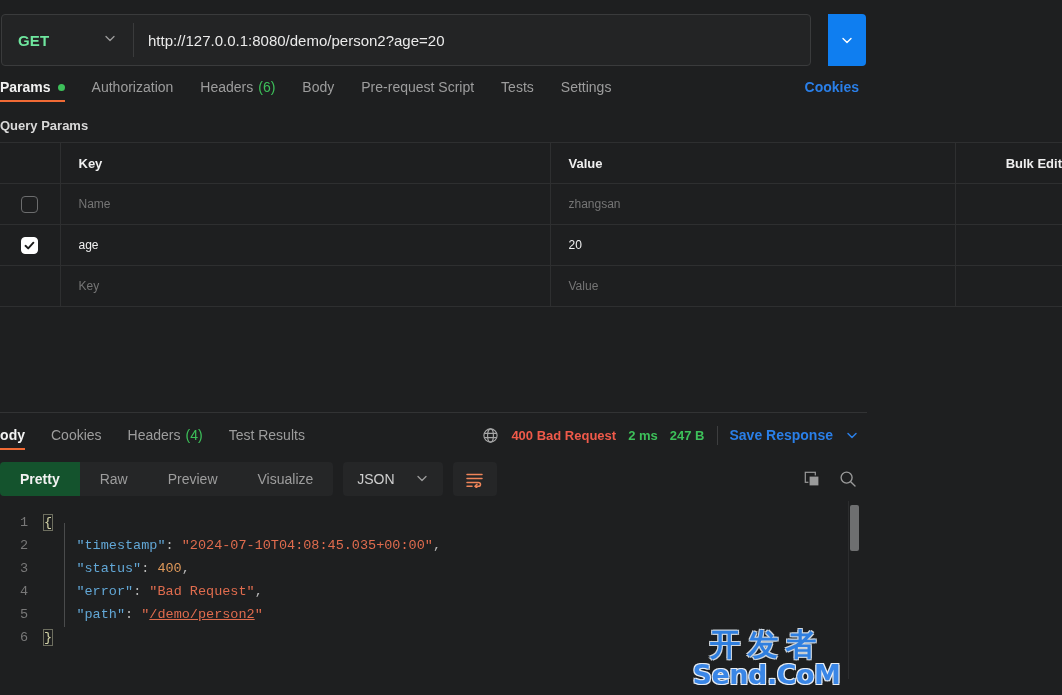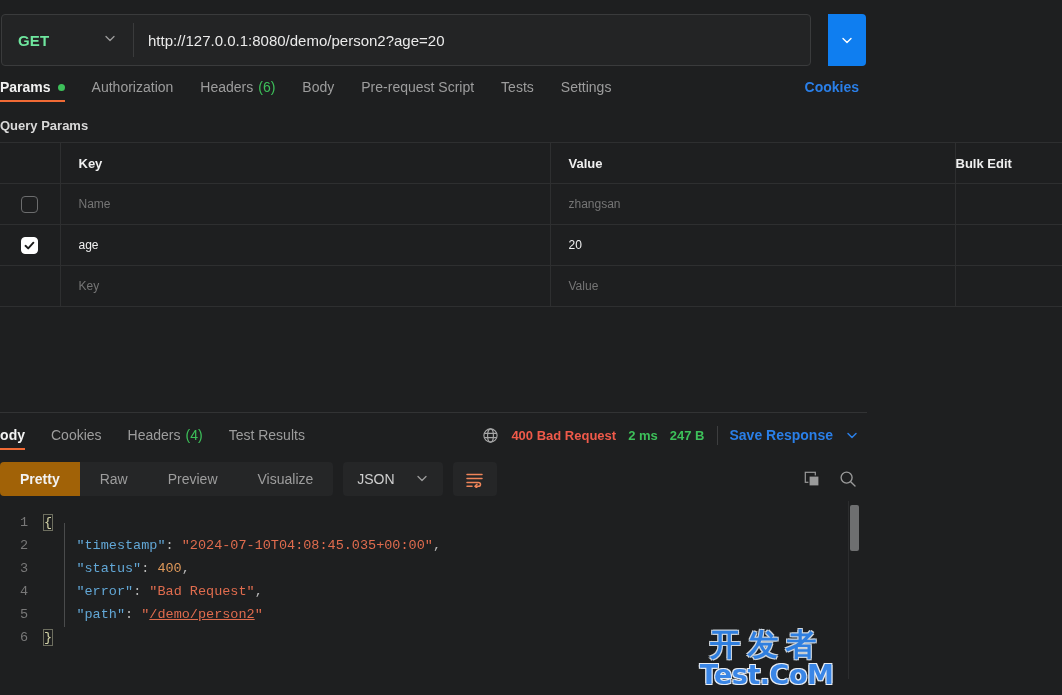--- a/index.html
+++ b/index.html
@@ -167,21 +167,21 @@
   .params-table td { height: 41px; vertical-align: middle; border-right: 1px solid #2e2f30; }
   .params-table tr td:last-child { border-right: none; }
   .col-check { width: 60px; }
   .col-key { width: 490px; }
   .col-val { width: 405px; }
   .col-bulk { width: 107px; }
   .hdr td { font-size: 13px; font-weight: 700; color: #efefef; }
   .hdr .cell-pad { padding-left: 18px; }
   .bulk-edit {
     font-size: 13px; font-weight: 700; color: #efefef;
-    text-align: left; cursor: pointer;
+    text-align: right; cursor: pointer;
   }
   .cell-pad { padding-left: 18px; font-size: 12px; }
   .cell-ph { color: #757575; }
   .cell-val { color: #f0f0f0; }
   .chk-wrap { display: flex; align-items: center; justify-content: center; }
   .chk {
     width: 17px; height: 17px;
     border: 1px solid #6c6d6e;
     border-radius: 4px;
     background: transparent;
@@ -268,21 +268,21 @@
     align-items: stretch;
     overflow: hidden;
   }
   .seg {
     display: flex; align-items: center;
     padding: 0 20px;
     font-size: 14px;
     color: #9d9d9d;
     cursor: pointer;
   }
-  .seg.active { background: #a16207; color: #f2f2f2; font-weight: 700; }
+  .seg.active { background: #14532d; color: #f2f2f2; font-weight: 700; }
   .fmt-select {
     display: flex; align-items: center; gap: 20px;
     background: #252627;
     border-radius: 4px;
     height: 34px;
     padding: 0 14px;
     font-size: 14px;
     color: #cfcfcf;
     cursor: pointer;
   }
@@ -598,17 +598,17 @@
             <div class="ltext"><span class="tok-brace">}</span></div>
           </div>
         </div>
       <div class="code-scroll">
         <div class="code-scroll-thumb"></div>
       </div>
     </div>
 
     <div class="watermark">
       <div class="wm-cn">开发者</div>
-      <div class="wm-en">Test.CoM</div>
+      <div class="wm-en">Send.CoM</div>
     </div>
 
   </div>
 </div>
 
 </body></html>

